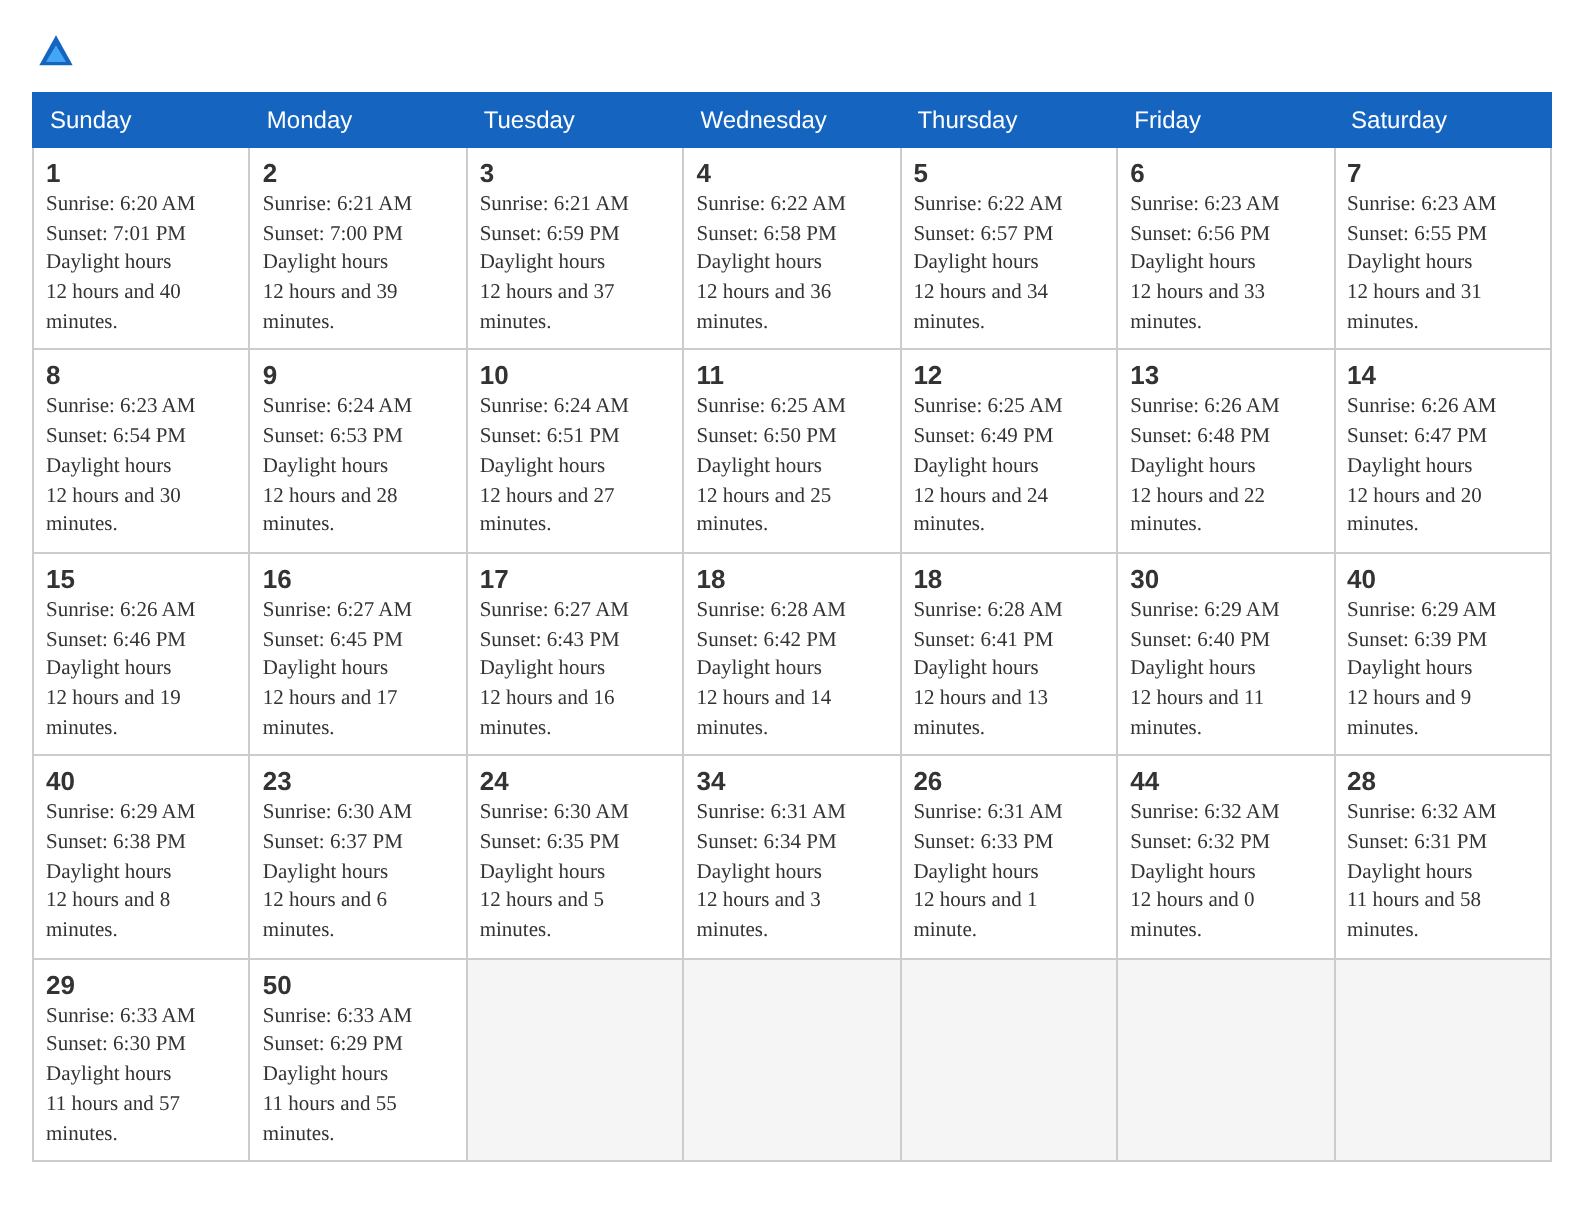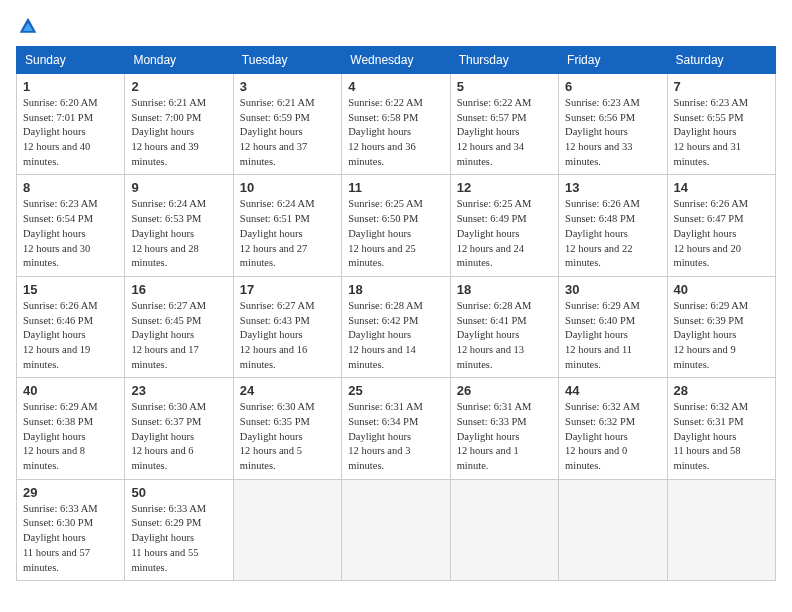--- a/index.html
+++ b/index.html
@@ -224,21 +224,21 @@
         </td>
         <td>
           <span class="day-num">23</span>
           <div class="day-info">Sunrise: 6:30 AM<br>Sunset: 6:37 PM<br>Daylight hours<br>12 hours and 6 minutes.</div>
         </td>
         <td>
           <span class="day-num">24</span>
           <div class="day-info">Sunrise: 6:30 AM<br>Sunset: 6:35 PM<br>Daylight hours<br>12 hours and 5 minutes.</div>
         </td>
         <td>
-          <span class="day-num">25</span>
+          <span class="day-num">34</span>
           <div class="day-info">Sunrise: 6:31 AM<br>Sunset: 6:34 PM<br>Daylight hours<br>12 hours and 3 minutes.</div>
         </td>
         <td>
           <span class="day-num">26</span>
           <div class="day-info">Sunrise: 6:31 AM<br>Sunset: 6:33 PM<br>Daylight hours<br>12 hours and 1 minute.</div>
         </td>
         <td>
           <span class="day-num">44</span>
           <div class="day-info">Sunrise: 6:32 AM<br>Sunset: 6:32 PM<br>Daylight hours<br>12 hours and 0 minutes.</div>
         </td>

